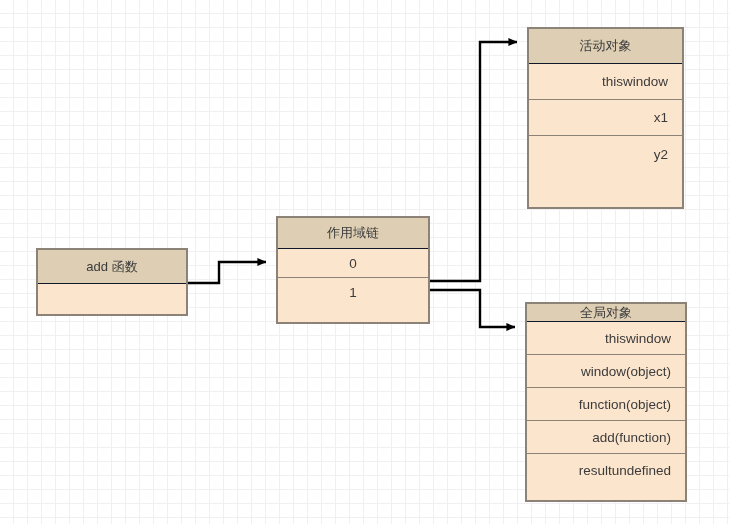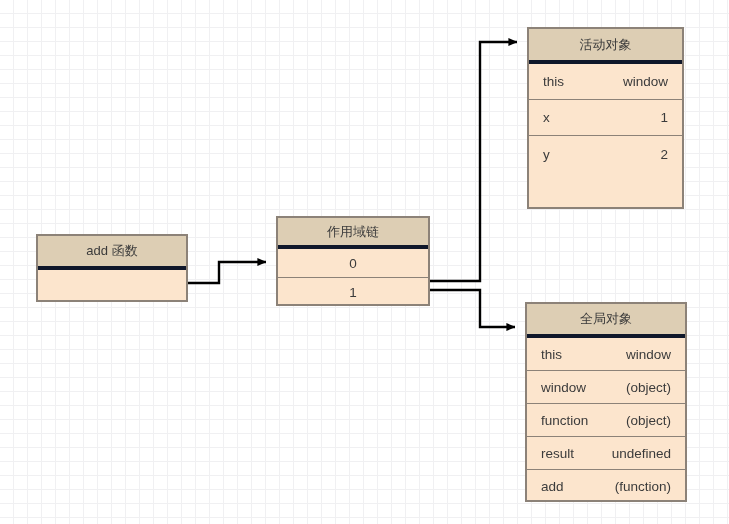--- a/index.html
+++ b/index.html
@@ -41,69 +41,69 @@
     overflow: hidden;
   }
   .node-header {
     box-sizing: border-box;
     background-color: #ddceb4;
     color: #3b3b3b;
     font-size: 13px;
     display: flex;
     align-items: center;
     justify-content: center;
-    border-bottom: 4px solid #0f172a;
+    border-bottom: 1px solid #0f172a;
     flex: none;
   }
   .node-row {
     box-sizing: border-box;
     background-color: #fce5cd;
     color: #3b3b3b;
     font-size: 13.5px;
     display: flex;
     align-items: center;
     border-bottom: 1px solid #8c8278;
     flex: none;
     padding: 0 14px;
   }
   .node-row:last-child {
     border-bottom: none;
   }
   .node-row.kv {
-    justify-content: space-between;
+    justify-content: flex-end;
   }
   .node-row.centered {
     justify-content: center;
   }
   .row-key { white-space: nowrap; }
   .row-val { white-space: nowrap; }
 
   
   #node-add-function {
-    left: 36px; top: 234px; width: 152px; height: 68px;
+    left: 36px; top: 248px; width: 152px; height: 68px;
   }
   #node-add-function .node-header { height: 34px; }
   #node-add-function .node-row { height: 32px; }
 
   #node-scope-chain {
-    left: 276px; top: 216px; width: 154px; height: 90px;
+    left: 276px; top: 216px; width: 154px; height: 108px;
   }
   #node-scope-chain .node-header { height: 31px; }
   #node-scope-chain .node-row { height: 29px; }
 
   #node-activation-object {
     left: 527px; top: 27px; width: 157px; height: 182px;
   }
   #node-activation-object .node-header { height: 35px; }
   #node-activation-object .node-row { height: 36px; }
 
   #node-global-object {
     left: 525px; top: 302px; width: 162px; height: 200px;
   }
-  #node-global-object .node-header { height: 34px; }
+  #node-global-object .node-header { height: 18px; }
   #node-global-object .node-row { height: 33px; }
 
   #edges {
     position: absolute;
     left: 0; top: 0;
     width: 729px; height: 524px;
     pointer-events: none;
   }
 </style>
 </head>
@@ -163,22 +163,22 @@
     </div>
     <div class="node-row kv">
       <span class="row-key">window</span>
       <span class="row-val">(object)</span>
     </div>
     <div class="node-row kv">
       <span class="row-key">function</span>
       <span class="row-val">(object)</span>
     </div>
     <div class="node-row kv">
+      <span class="row-key">add</span>
+      <span class="row-val">(function)</span>
+    </div>
+    <div class="node-row kv">
       <span class="row-key">result</span>
       <span class="row-val">undefined</span>
-    </div>
-    <div class="node-row kv">
-      <span class="row-key">add</span>
-      <span class="row-val">(function)</span>
     </div>
   </div>
 
 </div>
 
 </body></html>

